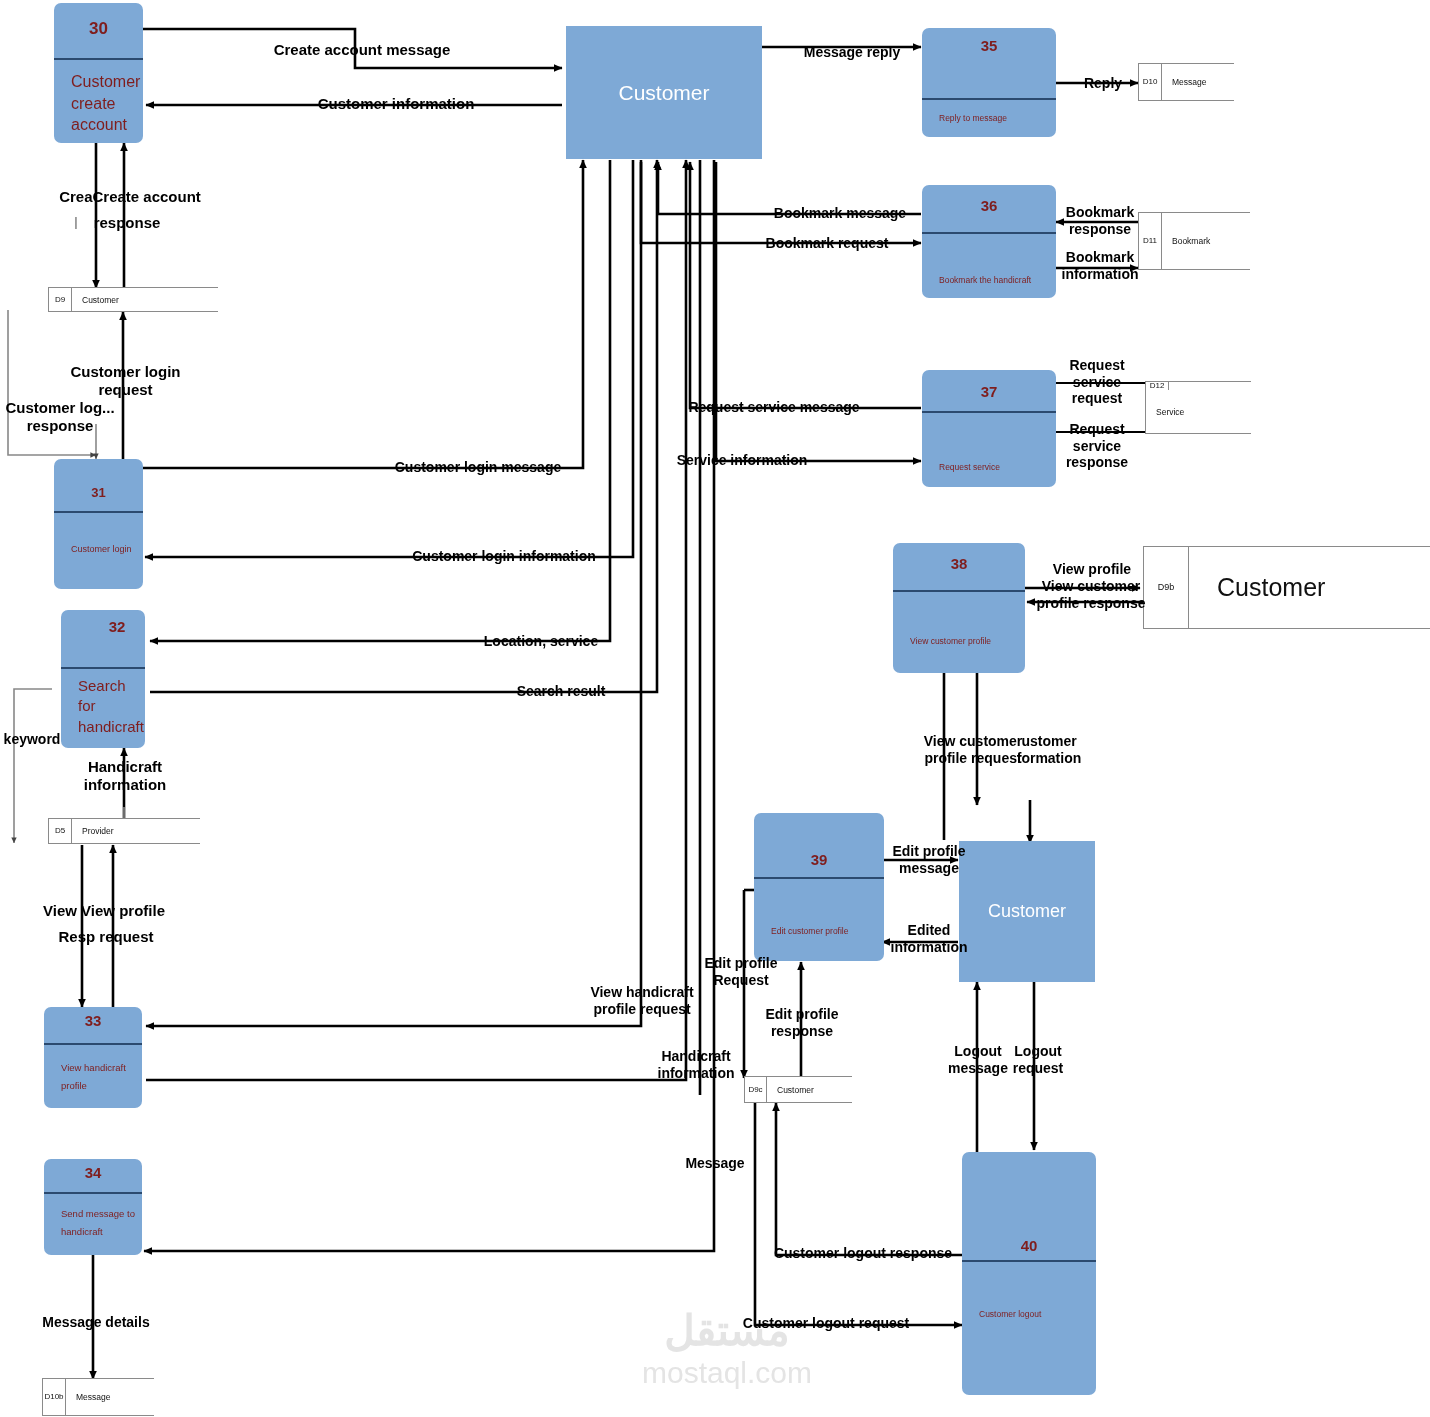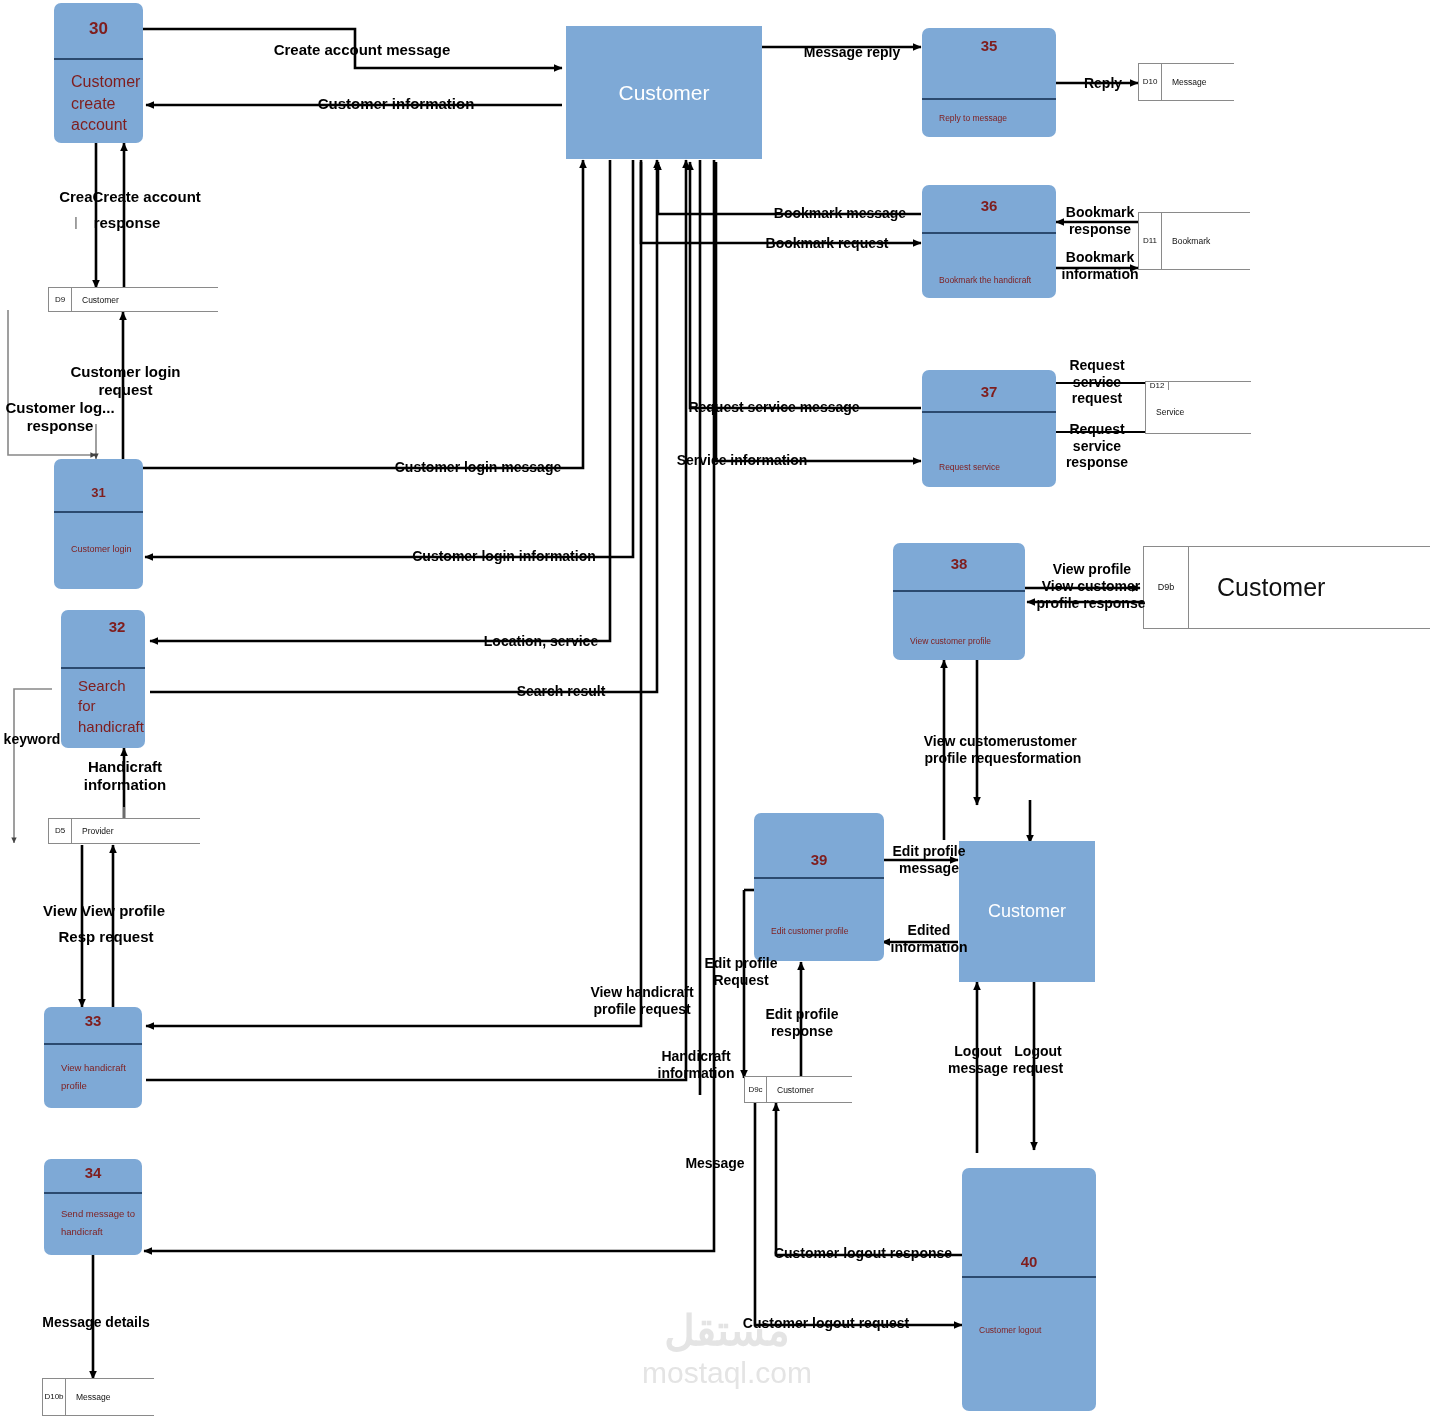--- a/index.html
+++ b/index.html
@@ -193,33 +193,33 @@
     <div class="divider" style="top:47px;"></div>
     <div class="nm" style="top:90px;font-size:8.5px;">Bookmark the handicraft</div>
   </div>
 
   <div class="proc" style="left:922px;top:370px;width:134px;height:117px;">
     <div class="num" style="top:13px;font-size:15px;">37</div>
     <div class="divider" style="top:41px;"></div>
     <div class="nm" style="top:92px;font-size:8.5px;">Request service</div>
   </div>
 
-  <div class="proc" style="left:893px;top:543px;width:132px;height:117px;">
+  <div class="proc" style="left:893px;top:543px;width:132px;height:130px;">
     <div class="num" style="top:12px;font-size:15px;">38</div>
     <div class="divider" style="top:47px;"></div>
     <div class="nm" style="top:93px;font-size:8.5px;">View customer profile</div>
   </div>
 
   <div class="proc" style="left:754px;top:813px;width:130px;height:148px;">
     <div class="num" style="top:38px;font-size:15px;">39</div>
     <div class="divider" style="top:64px;"></div>
     <div class="nm" style="top:113px;font-size:8.5px;">Edit customer profile</div>
   </div>
 
-  <div class="proc" style="left:962px;top:1152px;width:134px;height:243px;margin-top:16px;">
+  <div class="proc" style="left:962px;top:1152px;width:134px;height:243px;">
     <div class="num" style="top:85px;font-size:15px;">40</div>
     <div class="divider" style="top:108px;"></div>
     <div class="nm" style="top:157px;font-size:8.5px;">Customer logout</div>
   </div>
 
   <div class="ent" style="left:566px;top:26px;width:196px;height:133px;font-size:21px;">
     <span>Customer</span>
   </div>
 
   <div class="ent" style="left:959px;top:841px;width:136px;height:141px;font-size:18px;">

